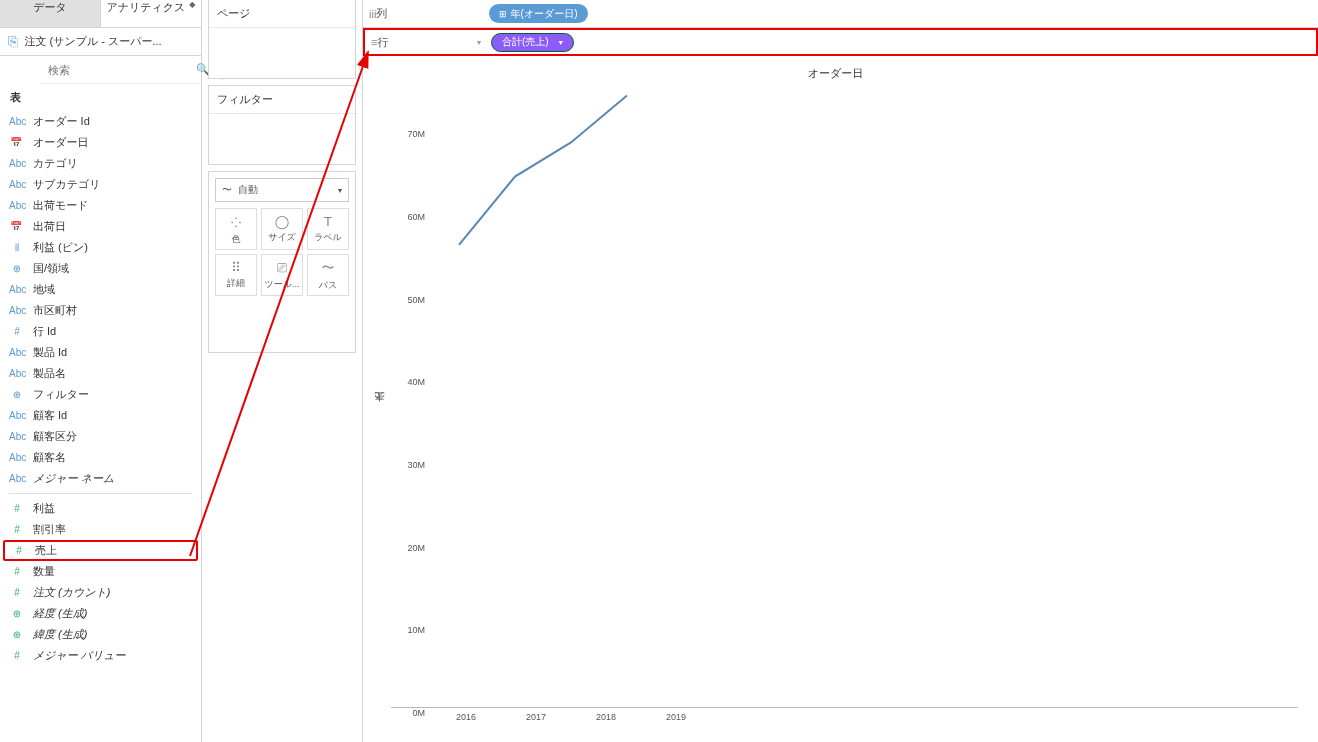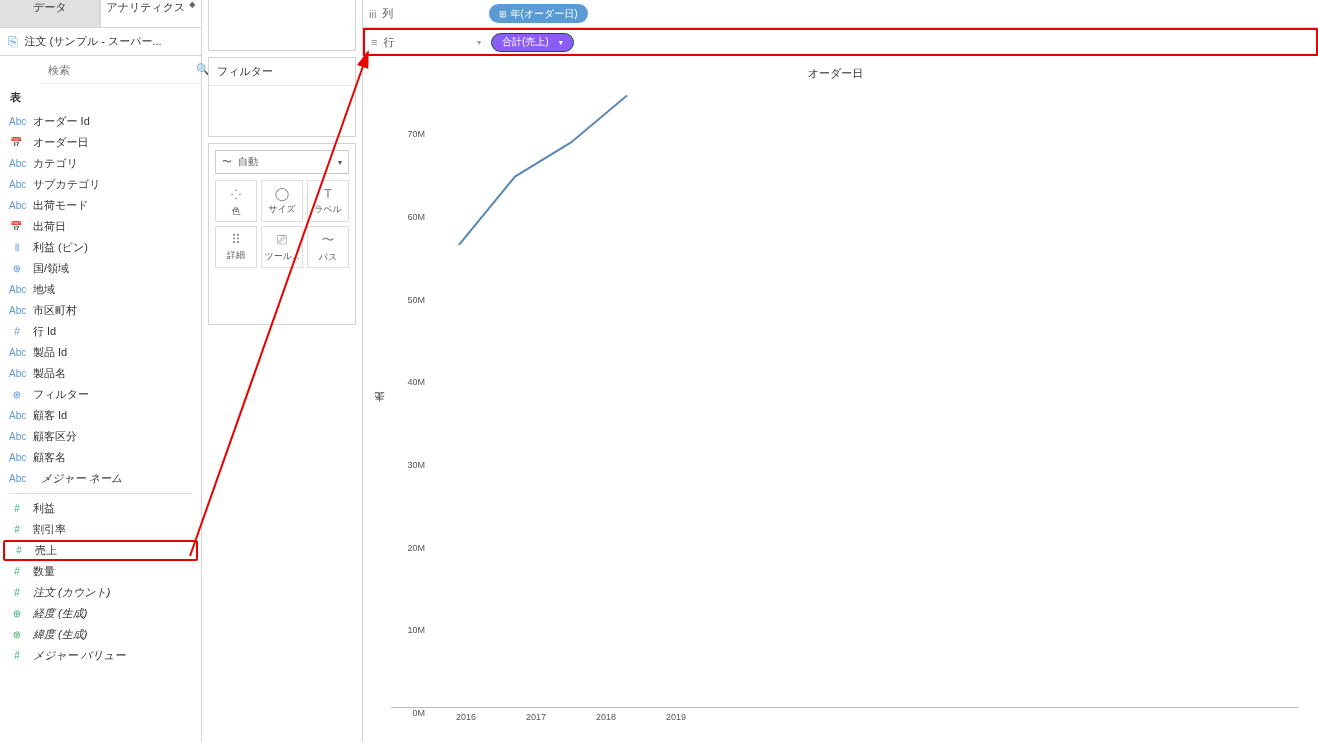--- a/index.html
+++ b/index.html
@@ -36,21 +36,21 @@
 .shelf-title { font-size: 11px; padding: 6px 8px; border-bottom: 1px solid #e8e8e8; color: #333; }
 .shelf-body { min-height: 50px; }
 .marks-select { display: flex; align-items: center; height: 24px; border: 1px solid #ccc; margin: 6px; padding: 0 6px; gap: 6px; font-size: 10px; color: #555; position: relative; }
 .marks-select .chev { position: absolute; right: 6px; font-size: 8px; }
 .mark-buttons { display: grid; grid-template-columns: repeat(3,1fr); gap: 4px; padding: 0 6px 6px; }
 .mark-btn { border: 1px solid #ddd; height: 42px; display: flex; flex-direction: column; align-items: center; justify-content: center; gap: 2px; font-size: 9px; color: #555; cursor: pointer; }
 .mark-btn .icon { font-size: 13px; color: #888; }
 
 .main-panel { flex: 1; display: flex; flex-direction: column; border-left: 1px solid #d4d4d4; min-width: 0; }
 .shelf-row { display: flex; align-items: center; height: 28px; border-bottom: 1px solid #d4d4d4; padding: 0 6px; gap: 10px; }
-.shelf-row-label { display: flex; align-items: center; gap: 6px; width: 110px; color: #555; }
+.shelf-row-label { display: flex; align-items: center; width: 110px; color: #555; }
 .shelf-row-label .icon { color: #888; font-size: 11px; }
 .shelf-row-label .chev { font-size: 8px; color: #999; margin-left: auto; }
 .pill { display: inline-flex; align-items: center; height: 19px; border-radius: 10px; padding: 0 10px; font-size: 10px; color: #fff; gap: 4px; }
 .pill.dim { background: #5b9bd5; }
 .pill.meas { background: #8b5cf6; border: 1.5px solid #0a5a3a; }
 .pill .pill-icon { font-size: 9px; }
 .pill .pill-drop { font-size: 8px; margin-left: 6px; }
 
 .highlight-row { border: 2px solid #e60000; }
 
@@ -156,21 +156,21 @@
       <div class="field-item">
         <span class="field-icon dim-icon">Abc</span>
         <span>顧客区分</span>
       </div>
       <div class="field-item">
         <span class="field-icon dim-icon">Abc</span>
         <span>顧客名</span>
       </div>
       <div class="field-item">
         <span class="field-icon dim-icon">Abc</span>
-        <span style="font-style: italic; margin-left: 8px;">メジャー ネーム</span>
+        <span style="font-style: italic;">メジャー ネーム</span>
       </div>
       <div class="divider"></div>
       <div class="field-item">
         <span class="field-icon meas-icon">#</span>
         <span>利益</span>
       </div>
       <div class="field-item">
         <span class="field-icon meas-icon">#</span>
         <span>割引率</span>
       </div>
@@ -196,20 +196,21 @@
       </div>
       <div class="field-item">
         <span class="field-icon meas-icon">#</span>
         <span style="font-style: italic;">メジャー バリュー</span>
       </div>
     </div>
 </div>
 
 <div class="middle-panel">
   <div class="shelf-section">
+    <div class="shelf-title">ページ</div>
     <div class="shelf-body"></div>
   </div>
   <div class="shelf-section">
     <div class="shelf-title">フィルター</div>
     <div class="shelf-body"></div>
   </div>
   <div class="shelf-section">
     <div class="marks-select">
       <span>〜</span>
       <span>自動</span>

